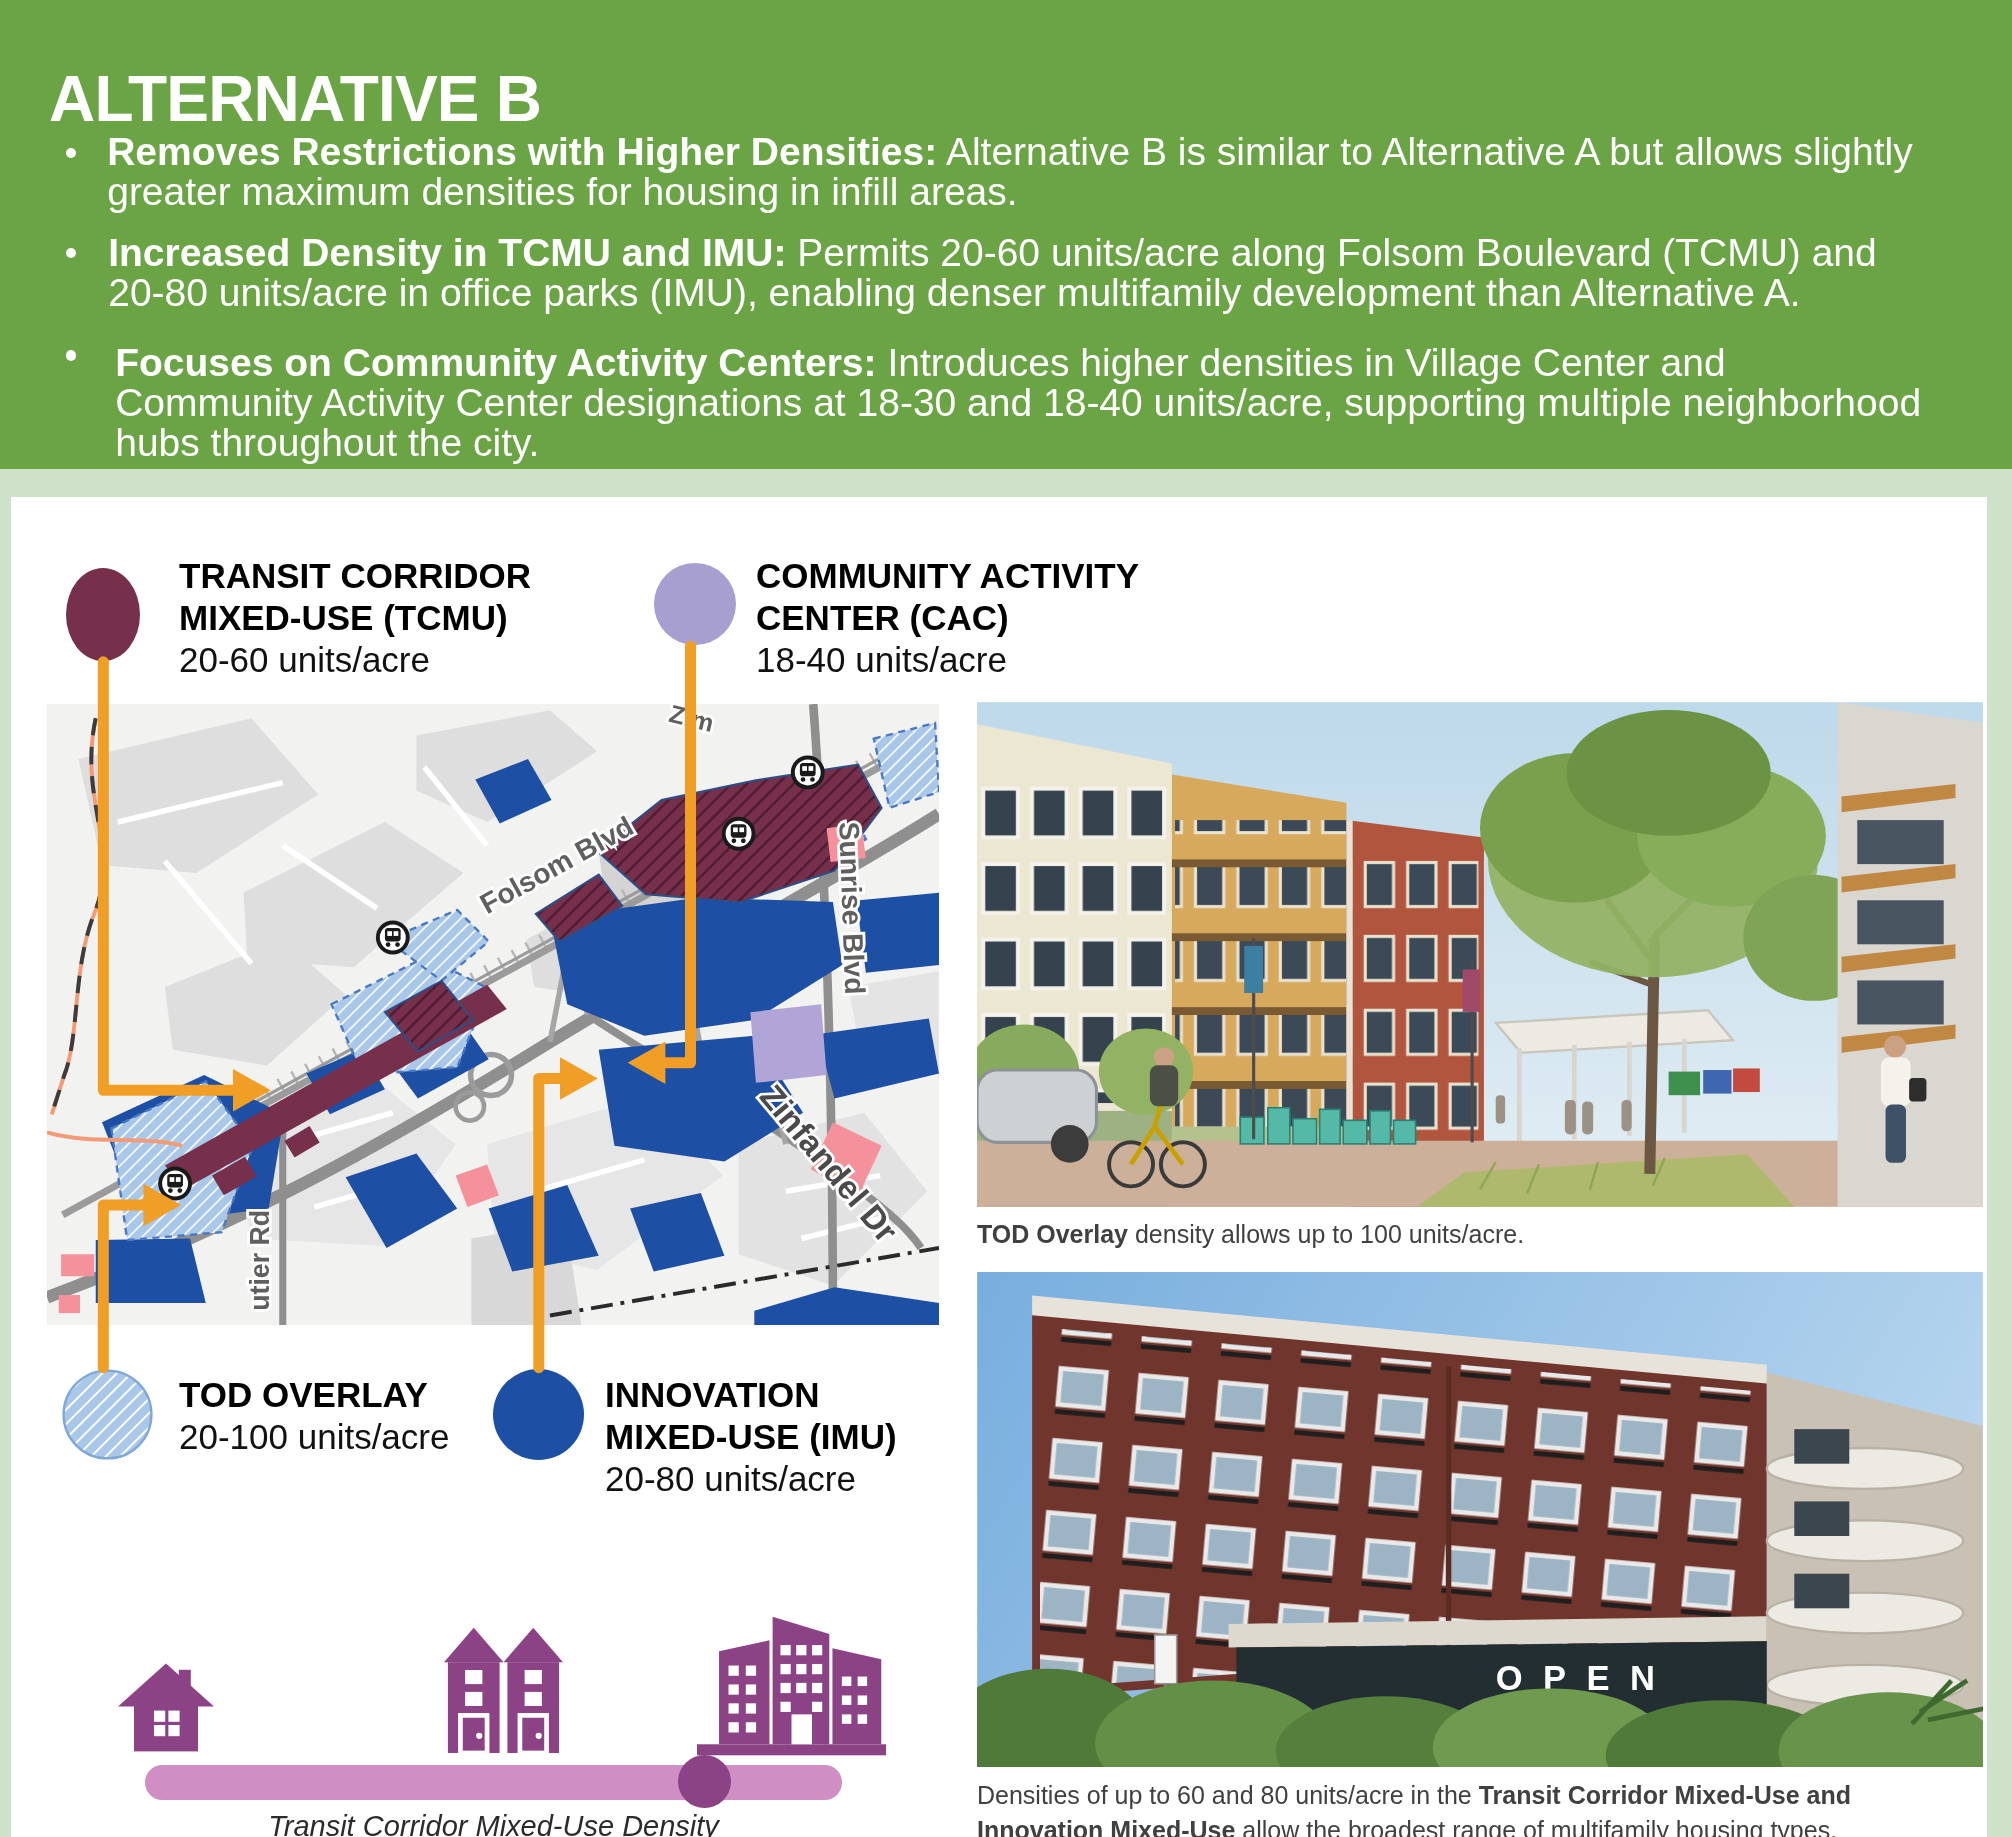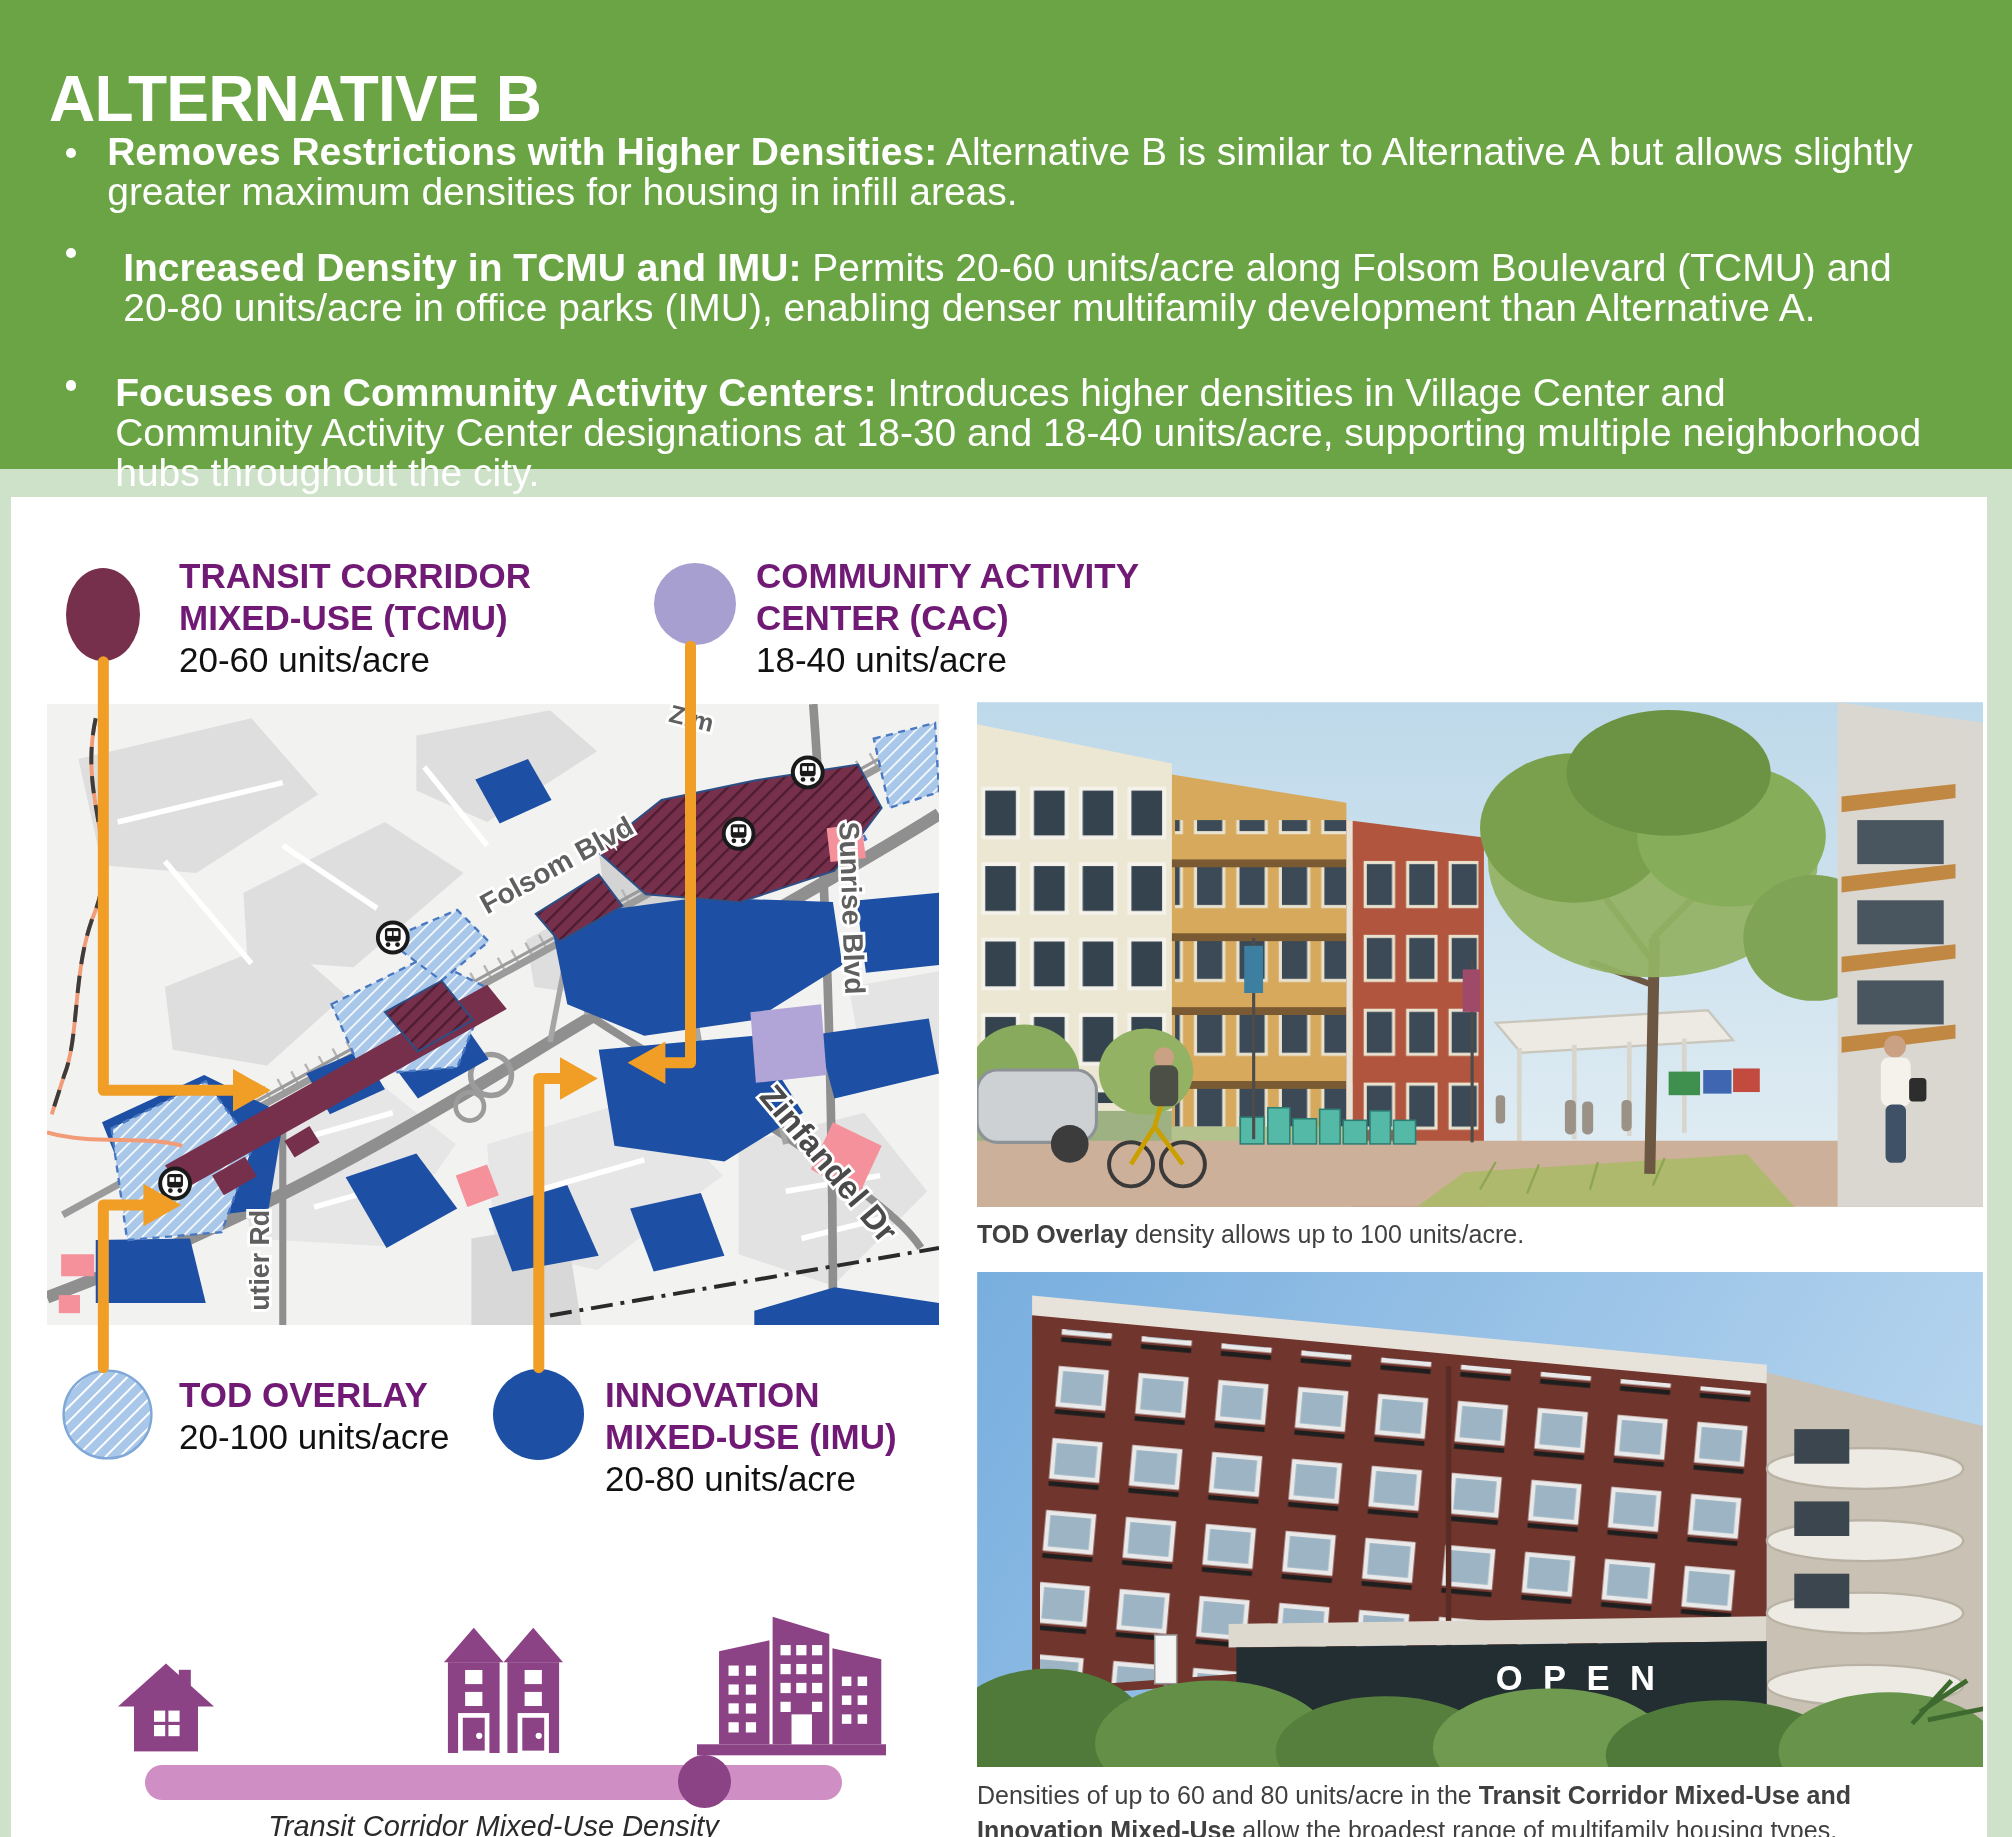--- a/index.html
+++ b/index.html
@@ -10,21 +10,21 @@
   .header{left:0;top:0;width:2013px;height:469px;background:#6ba445;}
   .hdr-title{left:49px;top:22px;font-size:64px;font-weight:800;color:#ffffff;letter-spacing:-0.8px;margin-top:40px;}
   .bullets{left:66px;top:132px;width:1871px;}
   .bullet{display:flex;margin-bottom:20.4px;}
   .dot{flex:0 0 10.2px;width:10.2px;height:10.2px;border-radius:50%;background:#ffffff;margin:15.7px 31px 0 0;}
   .btext{font-size:39px;line-height:40px;color:#ffffff;font-weight:400;}
   .btext b{font-weight:800;}
   
   .panel{left:11px;top:497px;width:1976px;height:1340px;background:#ffffff;}
   
-  .lg-title{font-size:35px;font-weight:800;line-height:42px;color:#701a75;}
+  .lg-title{font-size:35px;font-weight:800;line-height:42px;color:#000000;}
   .lg-sub{font-size:35px;font-weight:400;line-height:42px;color:#111111;}
   .swatch{border-radius:50%;}
   
   .cap{font-size:25px;line-height:35px;color:#404040;}
   .cap b{font-weight:800;}
   
   .track{left:145px;top:1765px;width:697px;height:35px;border-radius:17.3px;background:#cf8fc5;}
   .trackfill{left:338px;top:1762px;width:369px;height:41px;border-radius:20.4px;background:#8c4386;
              display:flex;align-items:center;justify-content:center;
              color:#ffffff;font-size:30px;font-weight:700;}
@@ -40,21 +40,21 @@
 
   <div class="abs header">
     <div class="abs hdr-title">ALTERNATIVE B</div>
     <div class="abs bullets">
       <div class="bullet">
         <span class="dot"></span>
         <p class="btext" style="margin:0"><b>Removes Restrictions with Higher Densities:</b><span> Alternative B is similar to Alternative A but allows slightly greater maximum densities for housing in infill areas.</span></p>
       </div>
       <div class="bullet">
         <span class="dot"></span>
-        <p class="btext" style="margin:16px"><b>Increased Density in TCMU and IMU:</b><span> Permits 20-60 units/acre along Folsom Boulevard (TCMU) and 20-80 units/acre in office parks (IMU), enabling denser multifamily development than Alternative A.</span></p>
+        <p class="btext" style="margin:1px"><b>Increased Density in TCMU and IMU:</b><span> Permits 20-60 units/acre along Folsom Boulevard (TCMU) and 20-80 units/acre in office parks (IMU), enabling denser multifamily development than Alternative A.</span></p>
       </div>
       <div class="bullet">
         <span class="dot"></span>
         <p class="btext" style="margin:8px"><b>Focuses on Community Activity Centers:</b><span> Introduces higher densities in Village Center and Community Activity Center designations at 18-30 and 18-40 units/acre, supporting multiple neighborhood hubs throughout the city.</span></p>
       </div>
     </div>
   </div>
 
   <div class="abs panel"></div>
 

